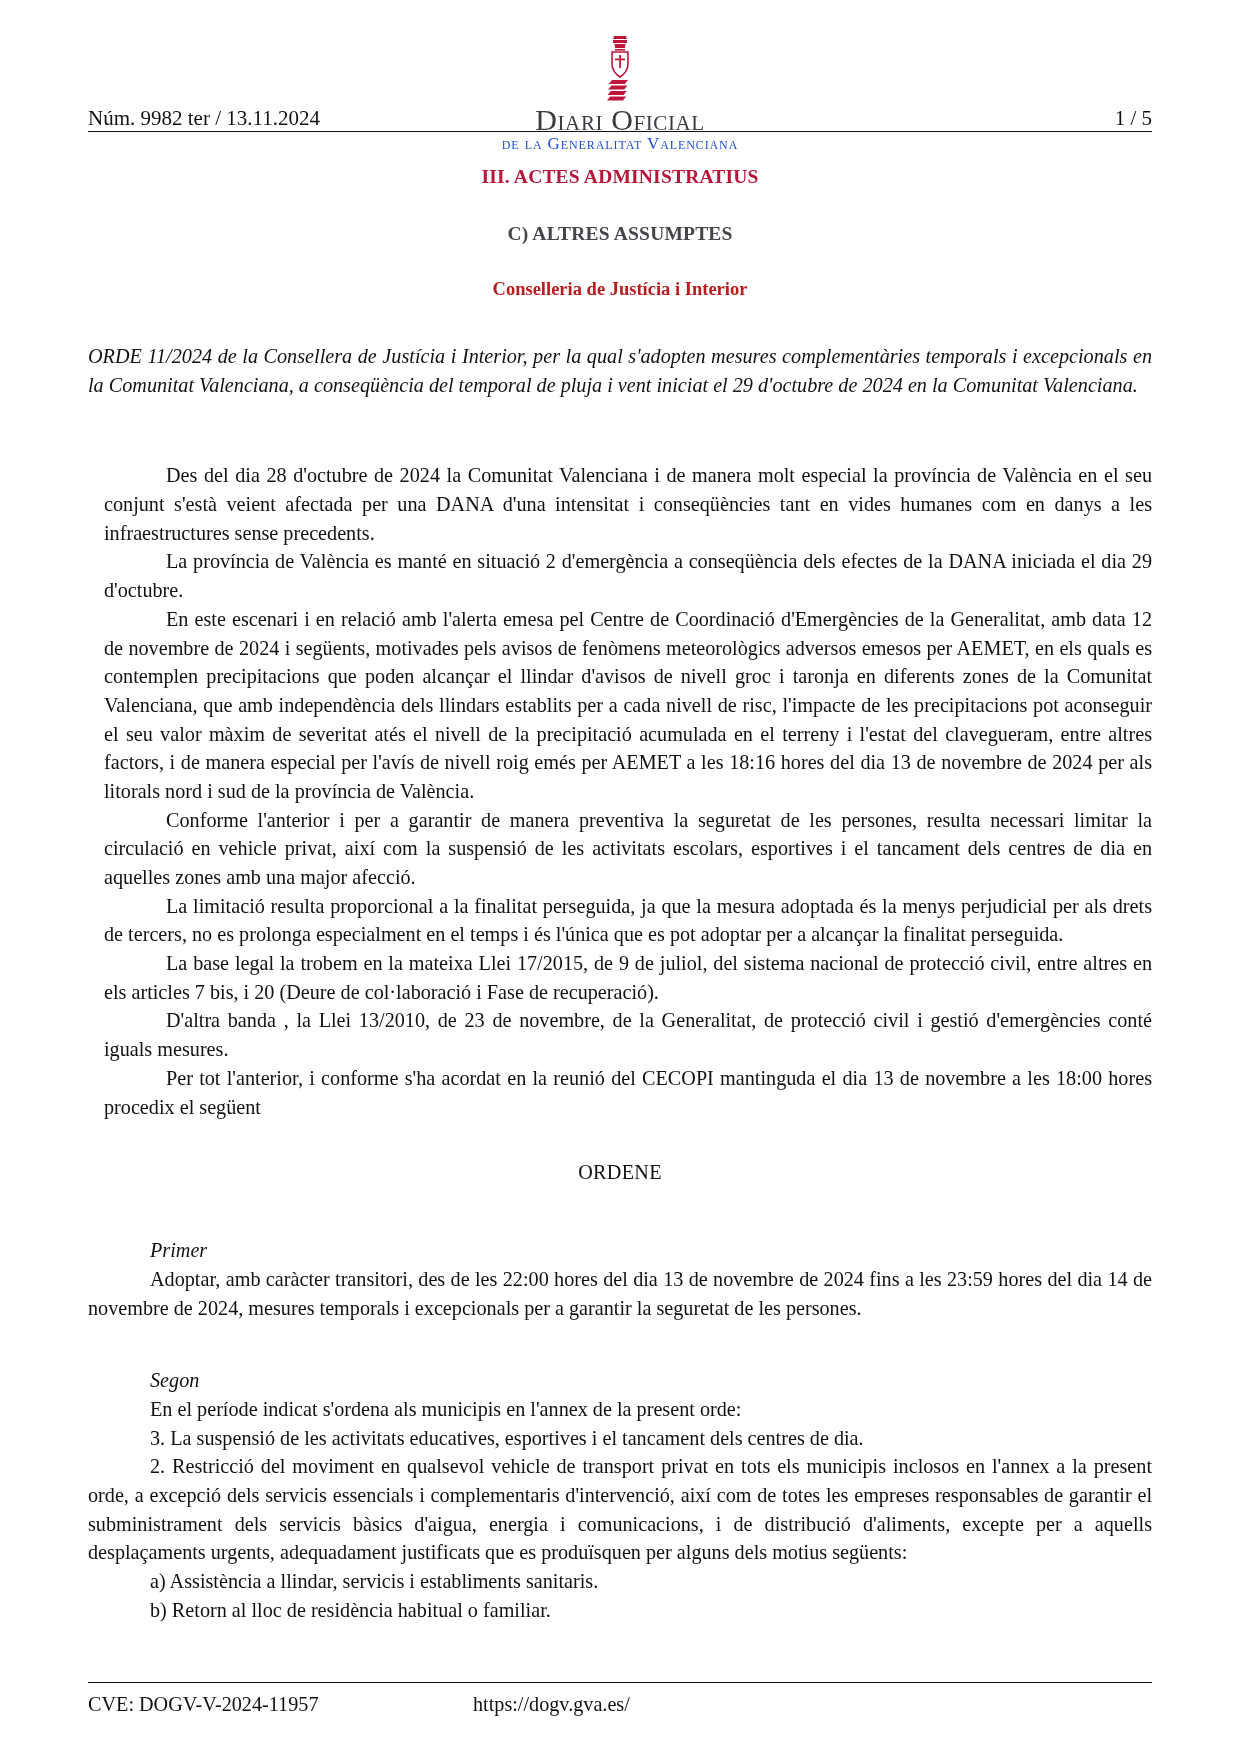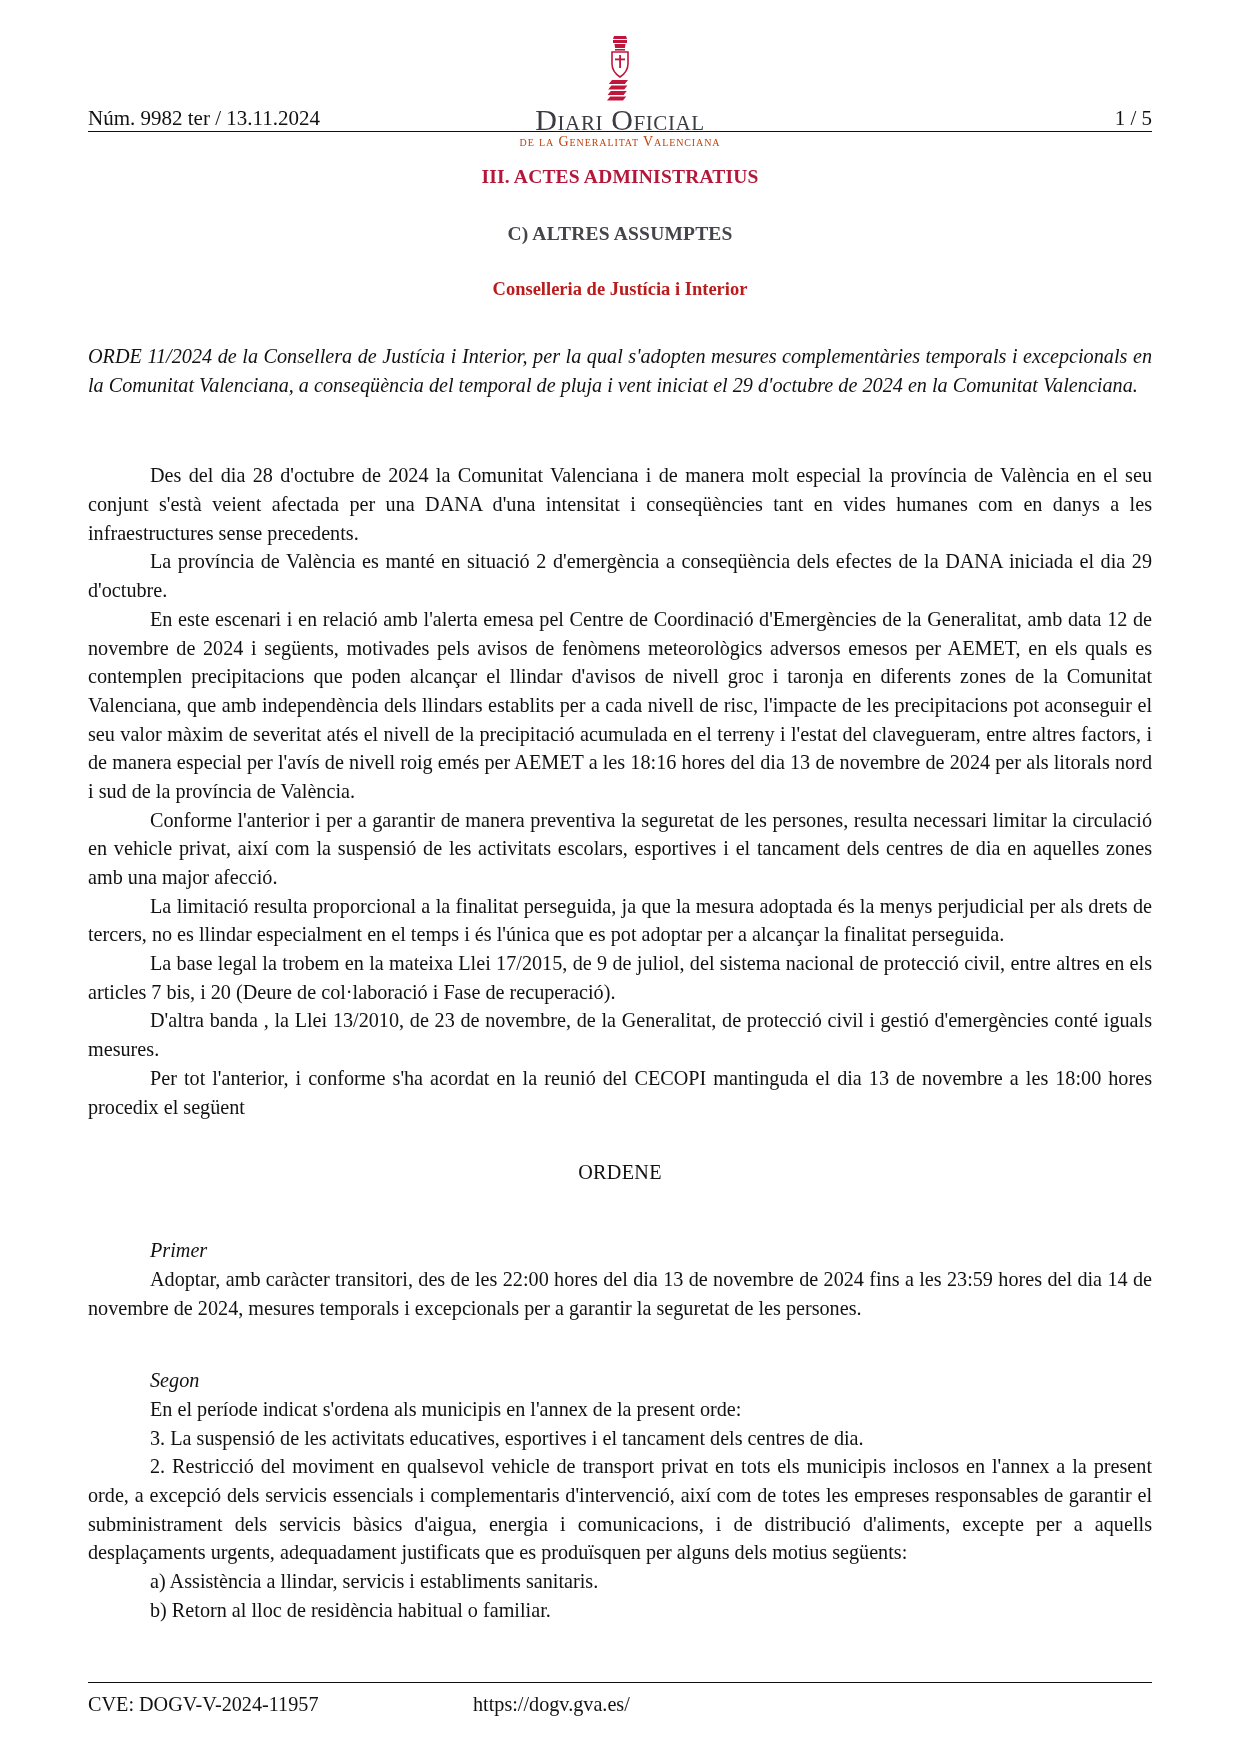--- a/index.html
+++ b/index.html
@@ -45,23 +45,23 @@
     font-size: 30px;
     letter-spacing: 0.6px;
     color: #3b3b42;
     line-height: 1.02;
     white-space: nowrap;
     font-variant: small-caps;
     font-weight: 400;
   }
   .logo-sub {
     font-family: "Liberation Serif", "DejaVu Serif", serif;
-    font-size: 14px;
+    font-size: 17px;
     letter-spacing: 0.9px;
-    color: #c2410c;
+    color: #1d4ed8;
     line-height: 1.05;
     white-space: nowrap;
     font-variant: small-caps;
     margin-top: -1px;
   }
   .hdr-left {
     position: absolute;
     left: 0;
     top: 72px;
     font-size: 21px;
@@ -116,20 +116,21 @@
   }
   .lead {
     margin: 42px 0 0 0;
     font-style: italic;
     font-size: 20.2px;
     line-height: 1.42;
     text-align: justify;
   }
   .body-block {
     margin-top: 62px;
+    margin-left: 16px;
   }
   p.para {
     margin: 0;
     font-size: 20.2px;
     line-height: 1.42;
     text-align: justify;
     text-indent: 62px;
     hyphens: none;
   }
   .centered-word {
@@ -235,21 +236,21 @@
     <div class="sec-sub">C) ALTRES ASSUMPTES</div>
     <div class="sec-org">Conselleria de Justícia i Interior</div>
 
     <div class="lead">ORDE 11/2024 de la Consellera de Justícia i Interior, per la qual s'adopten mesures complementàries temporals i excepcionals en la Comunitat Valenciana, a conseqüència del temporal de pluja i vent iniciat el 29 d'octubre de 2024 en la Comunitat Valenciana.</div>
 
     <div class="body-block">
       <p class="para">Des del dia 28 d'octubre de 2024 la Comunitat Valenciana i de manera molt especial la província de València en el seu conjunt s'està veient afectada per una DANA d'una intensitat i conseqüències tant en vides humanes com en danys a les infraestructures sense precedents.</p>
       <p class="para">La província de València es manté en situació 2 d'emergència a conseqüència dels efectes de la DANA iniciada el dia 29 d'octubre.</p>
       <p class="para">En este escenari i en relació amb l'alerta emesa pel Centre de Coordinació d'Emergències de la Generalitat, amb data 12 de novembre de 2024 i següents, motivades pels avisos de fenòmens meteorològics adversos emesos per AEMET, en els quals es contemplen precipitacions que poden alcançar el llindar d'avisos de nivell groc i taronja en diferents zones de la Comunitat Valenciana, que amb independència dels llindars establits per a cada nivell de risc, l'impacte de les precipitacions pot aconseguir el seu valor màxim de severitat atés el nivell de la precipitació acumulada en el terreny i l'estat del clavegueram, entre altres factors, i de manera especial per l'avís de nivell roig emés per AEMET a les 18:16 hores del dia 13 de novembre de 2024 per als litorals nord i sud de la província de València.</p>
       <p class="para">Conforme l'anterior i per a garantir de manera preventiva la seguretat de les persones, resulta necessari limitar la circulació en vehicle privat, així com la suspensió de les activitats escolars, esportives i el tancament dels centres de dia en aquelles zones amb una major afecció.</p>
-      <p class="para">La limitació resulta proporcional a la finalitat perseguida, ja que la mesura adoptada és la menys perjudicial per als drets de tercers, no es llindar especialment en el temps i és l'única que es pot adoptar per a alcançar la finalitat perseguida.</p>
+      <p class="para">La limitació resulta proporcional a la finalitat perseguida, ja que la mesura adoptada és la menys perjudicial per als drets de tercers, no es prolonga especialment en el temps i és l'única que es pot adoptar per a alcançar la finalitat perseguida.</p>
       <p class="para">La base legal la trobem en la mateixa Llei 17/2015, de 9 de juliol, del sistema nacional de protecció civil, entre altres en els articles 7 bis, i 20 (Deure de col·laboració i Fase de recuperació).</p>
       <p class="para">D'altra banda , la Llei 13/2010, de 23 de novembre, de la Generalitat, de protecció civil i gestió d'emergències conté iguals mesures.</p>
       <p class="para">Per tot l'anterior, i conforme s'ha acordat en la reunió del CECOPI mantinguda el dia 13 de novembre a les 18:00 hores procedix el següent</p>
     </div>
 
     <div class="centered-word">ORDENE</div>
 
     <div class="ordinal">Primer</div>
     <p class="para">Adoptar, amb caràcter transitori, des de les 22:00 hores del dia 13 de novembre de 2024 fins a les 23:59 hores del dia 14 de novembre de 2024, mesures temporals i excepcionals per a garantir la seguretat de les persones.</p>
 

